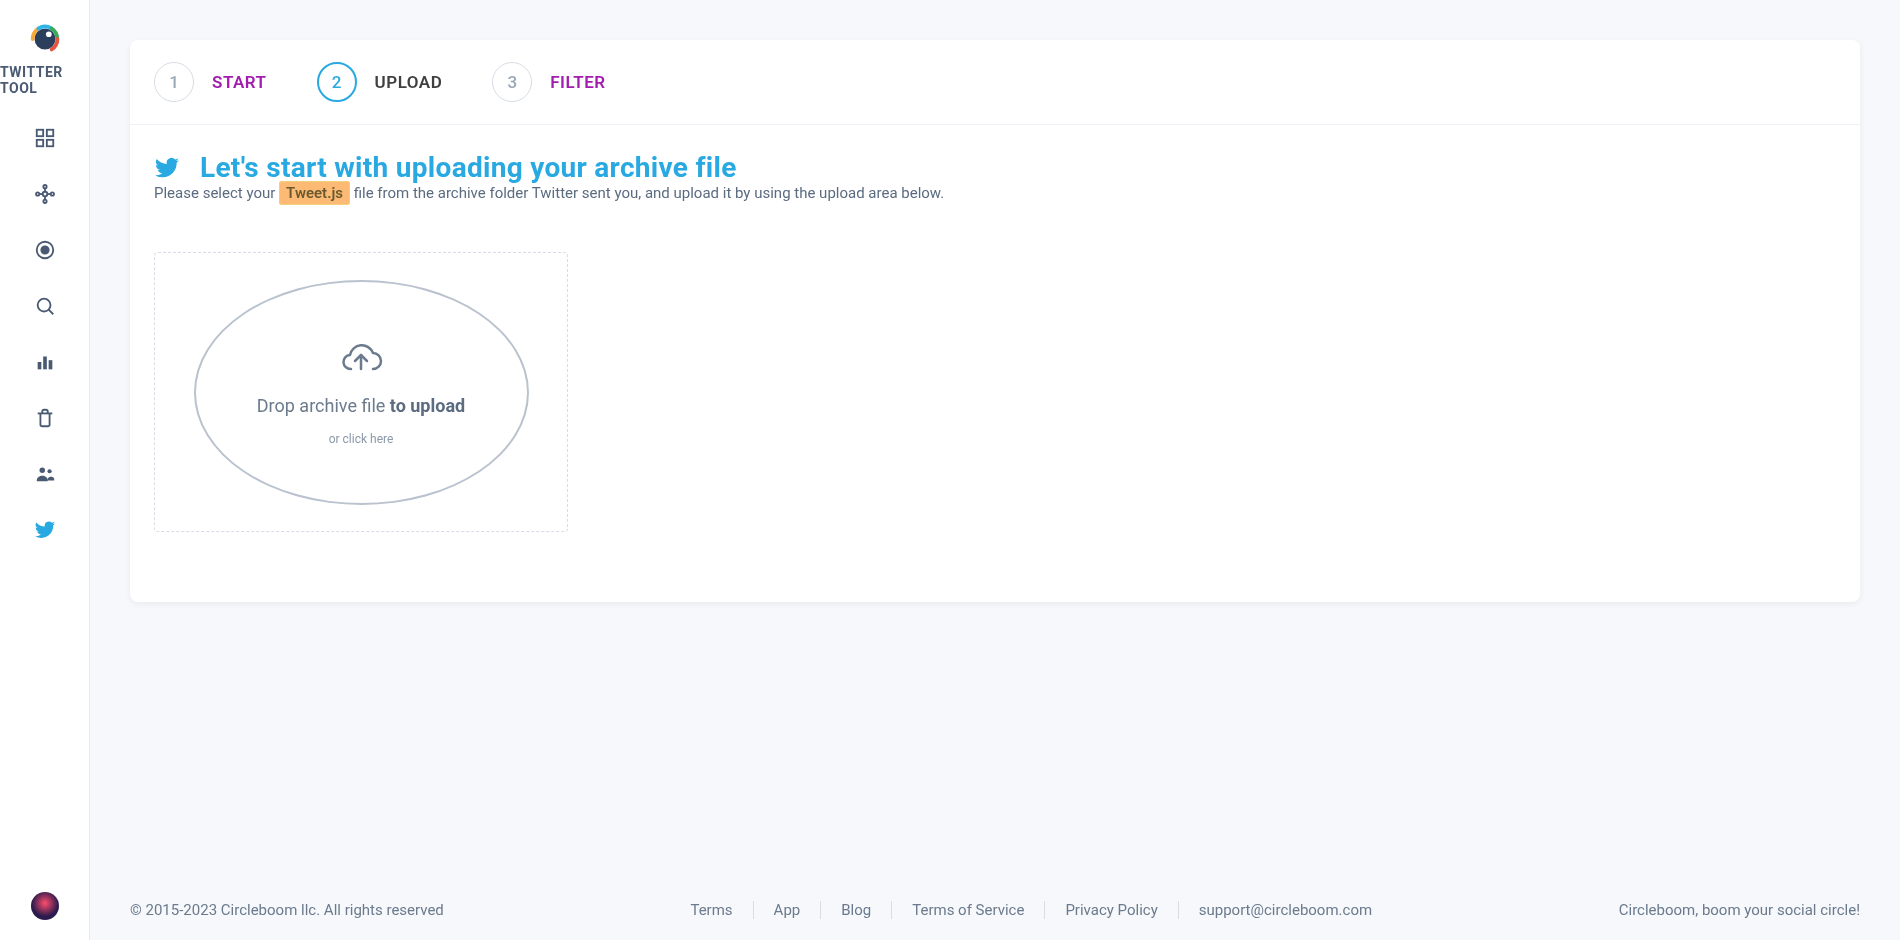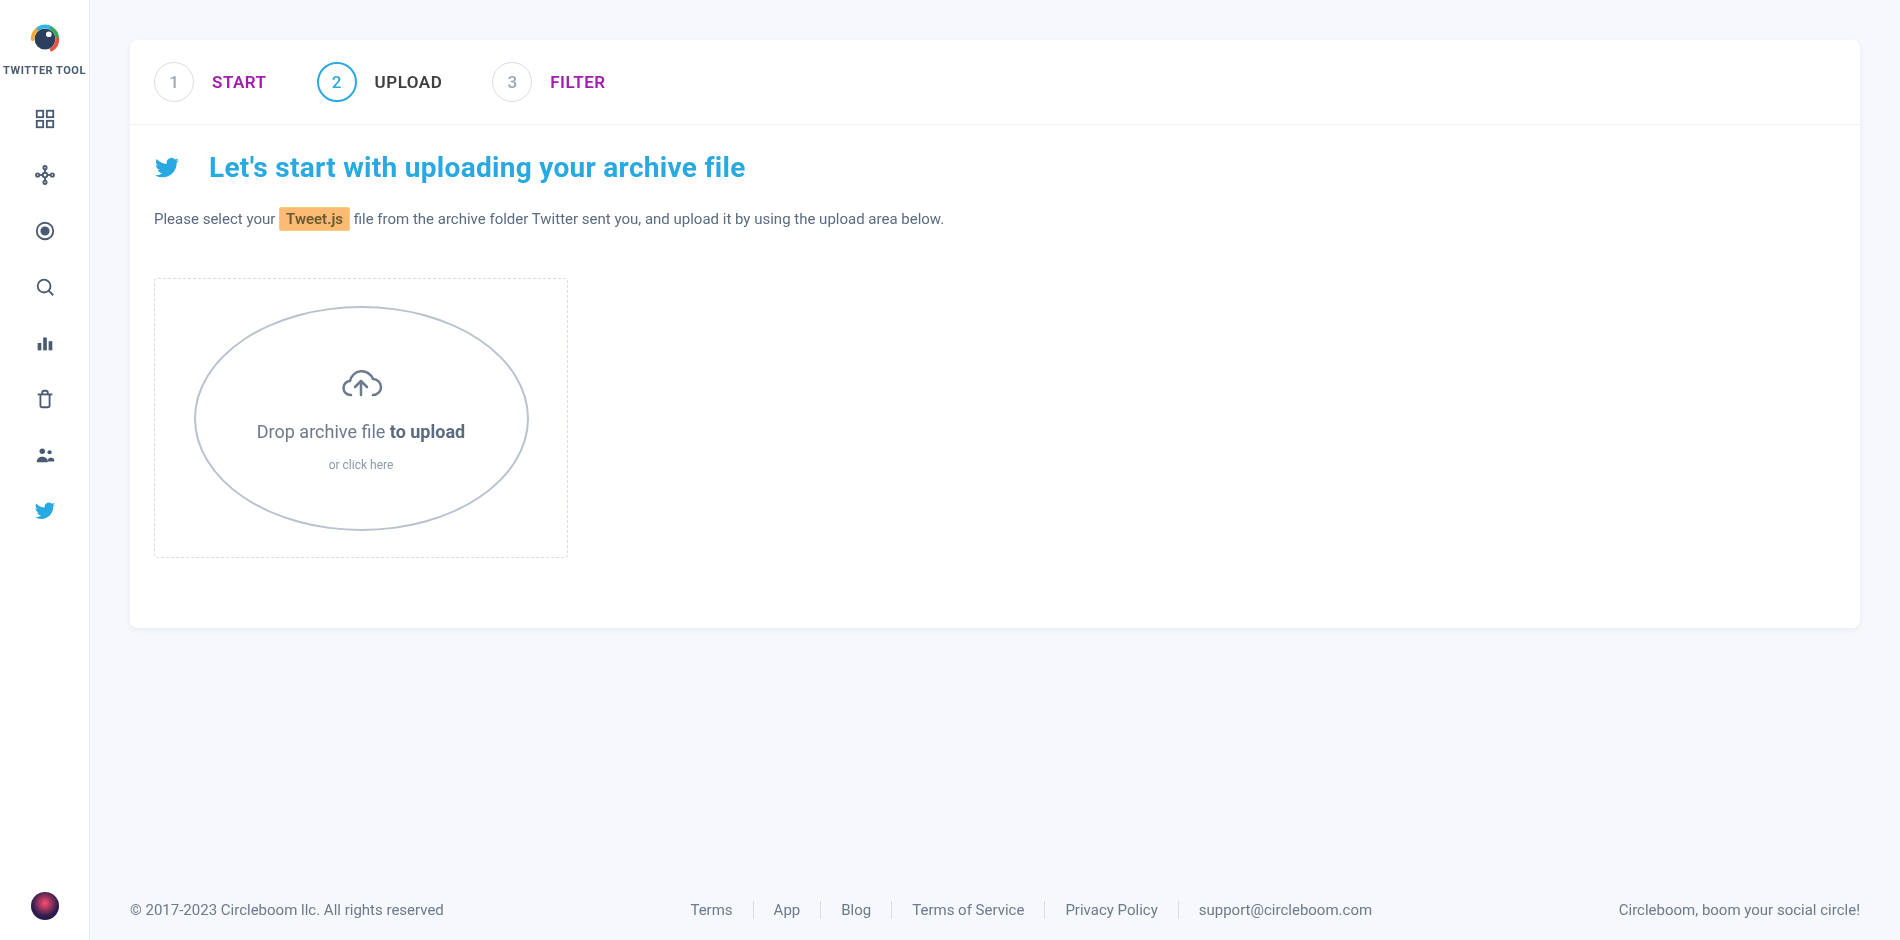--- a/index.html
+++ b/index.html
@@ -25,21 +25,21 @@
   flex-shrink: 0;
 }
 .logo-wrap {
   display: flex;
   flex-direction: column;
   align-items: center;
   margin-bottom: 30px;
 }
 .logo-wrap svg { display: block; }
 .logo-text {
-  font-size: 11px;
+  font-size: 14px;
   font-weight: 700;
   color: #4a5a73;
   letter-spacing: 0.5px;
   margin-top: 6px;
 }
 .nav { display: flex; flex-direction: column; gap: 32px; align-items: center; }
 .nav-item { width: 24px; height: 24px; display: flex; align-items: center; justify-content: center; cursor: pointer; }
 .nav-item svg { display: block; }
 .avatar {
   position: absolute;
@@ -86,21 +86,21 @@
   font-size: 17px;
   font-weight: 600;
   letter-spacing: 0.5px;
   color: #a21caf;
 }
 .step.active .step-circle { border-color: #29a9e1; color: #29a9e1; border-width: 2px; }
 .step.active .step-label { color: #404040; }
 
 
 .card-body { padding: 26px 24px 70px 24px; }
-.heading-row { display: flex; align-items: center; gap: 29px; margin-bottom: 26px; }
+.heading-row { display: flex; align-items: center; gap: 20px; }
 .heading {
   color: #29a9e1;
   font-size: 28px;
   font-weight: 700;
   letter-spacing: 0.3px;
 }
 .instruction {
   font-size: 15px;
   color: #5b6b80;
   margin-bottom: 50px;
@@ -290,21 +290,21 @@
             </div>
             <div class="upload-sub">or click here</div>
           </div>
         </div>
       </div>
 
     </div>
   </div>
 
   <footer class="footer">
-    <div class="footer-left">© 2017-2023 Circleboom llc. All rights reserved</div>
+    <div class="footer-left">© 2015-2023 Circleboom llc. All rights reserved</div>
     <div class="footer-links">
       <a>Terms</a>
       <a>App</a>
       <a>Blog</a>
       <a>Terms of Service</a>
       <a>Privacy Policy</a>
       <a>support@circleboom.com</a>
     </div>
     <div class="footer-right">Circleboom, boom your social circle!</div>
   </footer>

